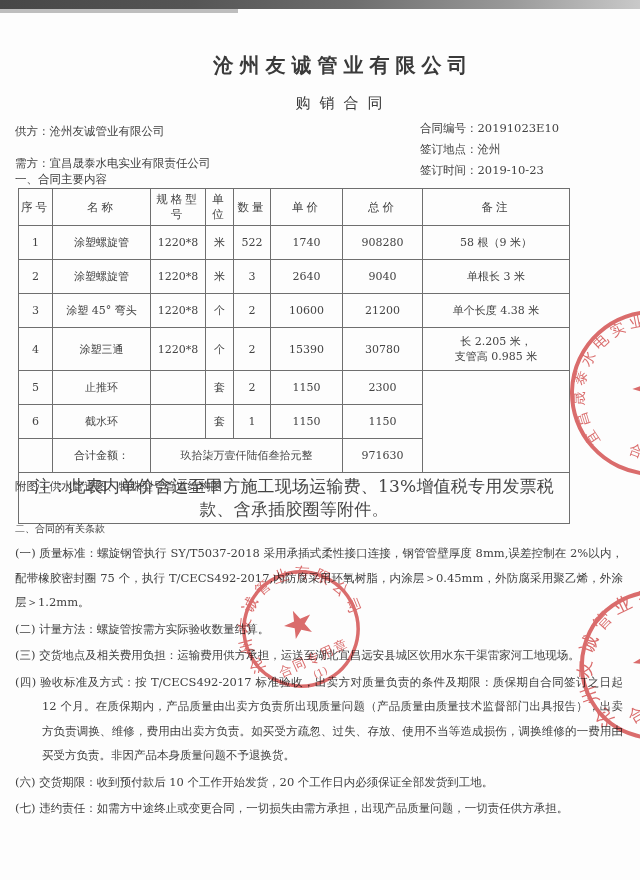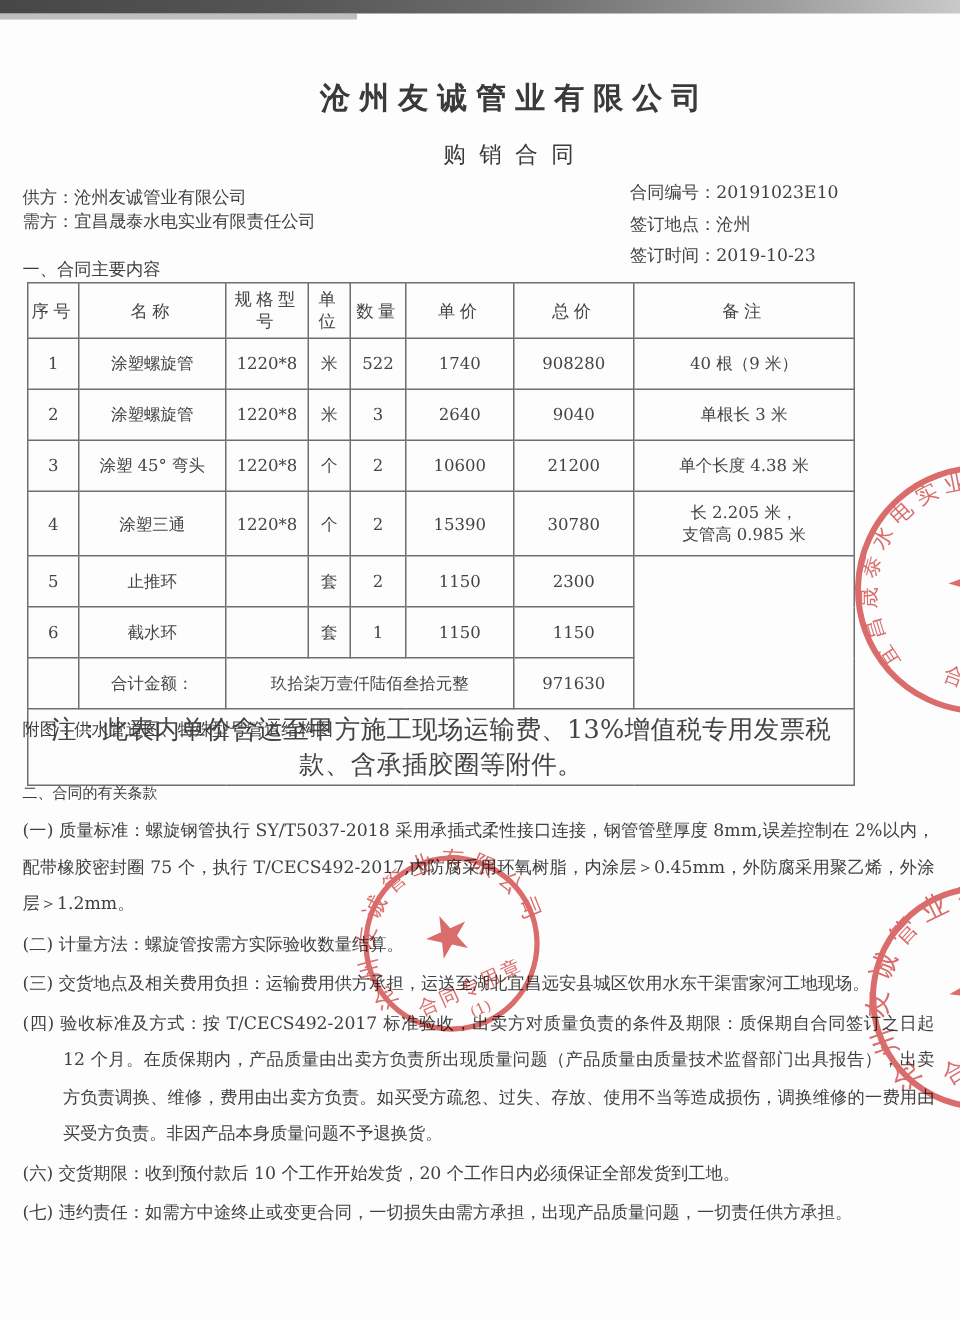--- a/index.html
+++ b/index.html
@@ -16,21 +16,21 @@
   .doc{position:absolute;top:0;left:0;width:640px;height:880px;padding-left:47px;}
 
   .company-title{position:absolute;top:52px;left:0;width:100%;text-align:center;
     font-size:20px;font-weight:bold;letter-spacing:6px;color:#3a3a3a;}
   .doc-title{position:absolute;top:94px;left:0;width:100%;text-align:center;
     font-size:15px;letter-spacing:9px;color:#3a3a3a;}
 
   .meta{position:absolute;top:118px;left:15px;width:610px;font-size:11.5px;color:#424242;}
   .meta-left{position:absolute;left:0;top:0;width:380px;}
   .meta-left .supplier{position:absolute;top:6px;left:0;white-space:nowrap;}
-  .meta-left .buyer{position:absolute;top:22px;left:0;white-space:nowrap;}
+  .meta-left .buyer{position:absolute;top:38px;left:0;white-space:nowrap;}
   .meta-right{position:absolute;left:405px;top:0;width:205px;line-height:21px;}
   .meta-right div{white-space:nowrap;}
 
   .section1{position:absolute;top:172px;left:15px;font-size:11.5px;color:#3d3d3d;}
 
   table.items{position:absolute;top:188px;left:18px;width:551px;
     border-collapse:collapse;table-layout:fixed;font-size:11px;color:#444;}
   table.items th,table.items td{border:1px solid #6f6f6f;text-align:center;
     padding:2px 2px;font-weight:normal;overflow:hidden;}
   table.items th{height:32px;letter-spacing:3px;font-size:11.5px;}
@@ -105,21 +105,21 @@
       <th>备注</th>
     </tr>
     <tr>
       <td>1</td>
       <td>涂塑螺旋管</td>
       <td>1220*8</td>
       <td>米</td>
       <td>522</td>
       <td>1740</td>
       <td>908280</td>
-      <td>40 根（9 米）</td>
+      <td>58 根（9 米）</td>
     </tr>
     <tr>
       <td>2</td>
       <td>涂塑螺旋管</td>
       <td>1220*8</td>
       <td>米</td>
       <td>3</td>
       <td>2640</td>
       <td>9040</td>
       <td>单根长 3 米</td>

